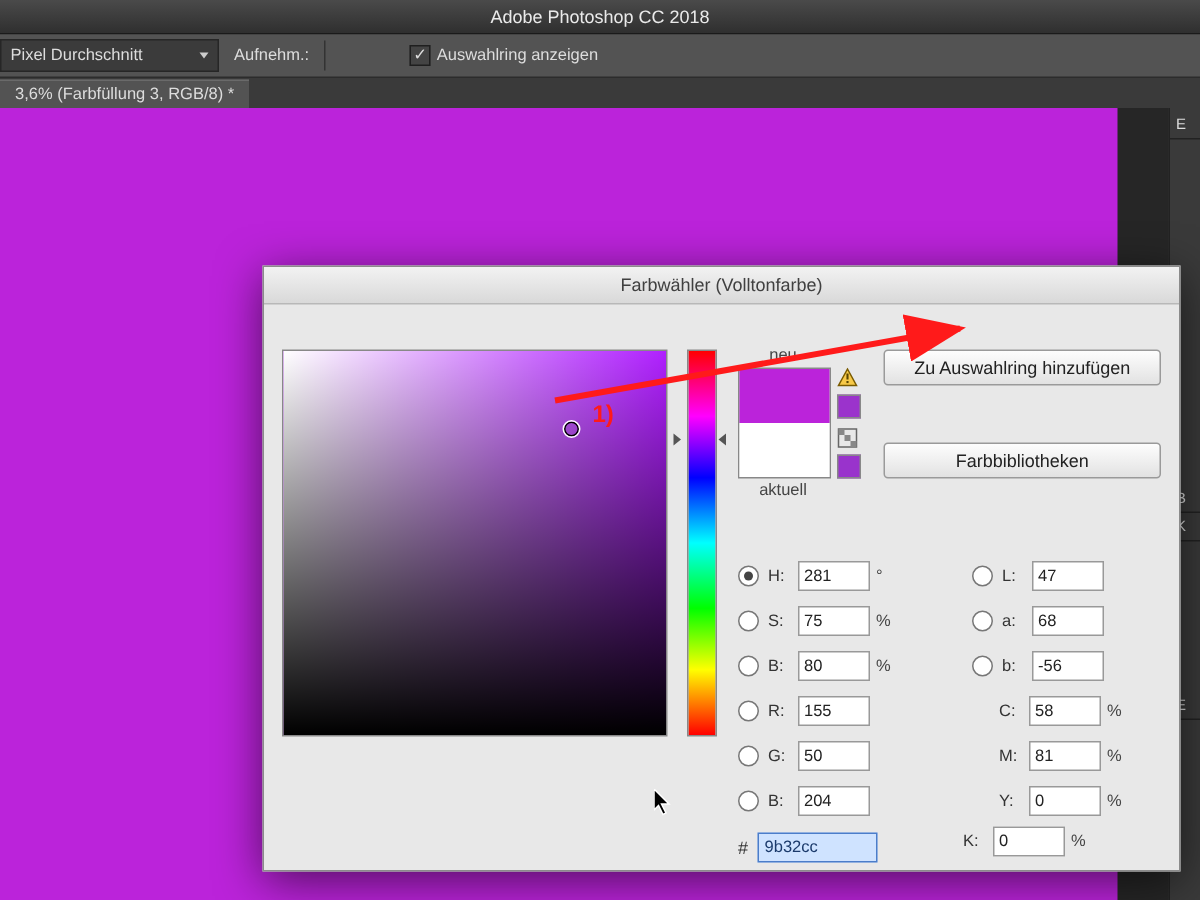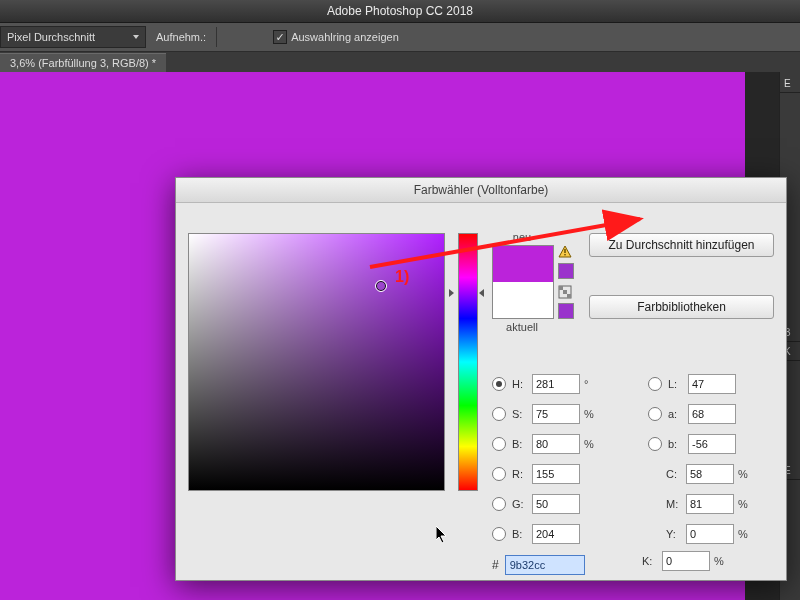--- a/index.html
+++ b/index.html
@@ -148,21 +148,21 @@
             <rect x="1" y="1" width="4" height="4" fill="#888"></rect>
             <rect x="5" y="5" width="4" height="4" fill="#888"></rect>
             <rect x="9" y="9" width="4" height="4" fill="#888"></rect>
           </svg>
       </span>
       <div class="sw" style="top:100px;background:#9933cc"></div>
 
       <div class="btncol">
         <div style="height:6px"></div>
         <div class="btn">
-            <span>Zu Durchschnitt hinzufügen</span>
+            <span>Zu Auswahlring hinzufügen</span>
           </div>
         <div style="height:22px"></div>
         <div class="btn">
             <span>Farbbibliotheken</span>
           </div>
       </div>
 
       <div class="numgrid">
 
         <div class="numrow">

